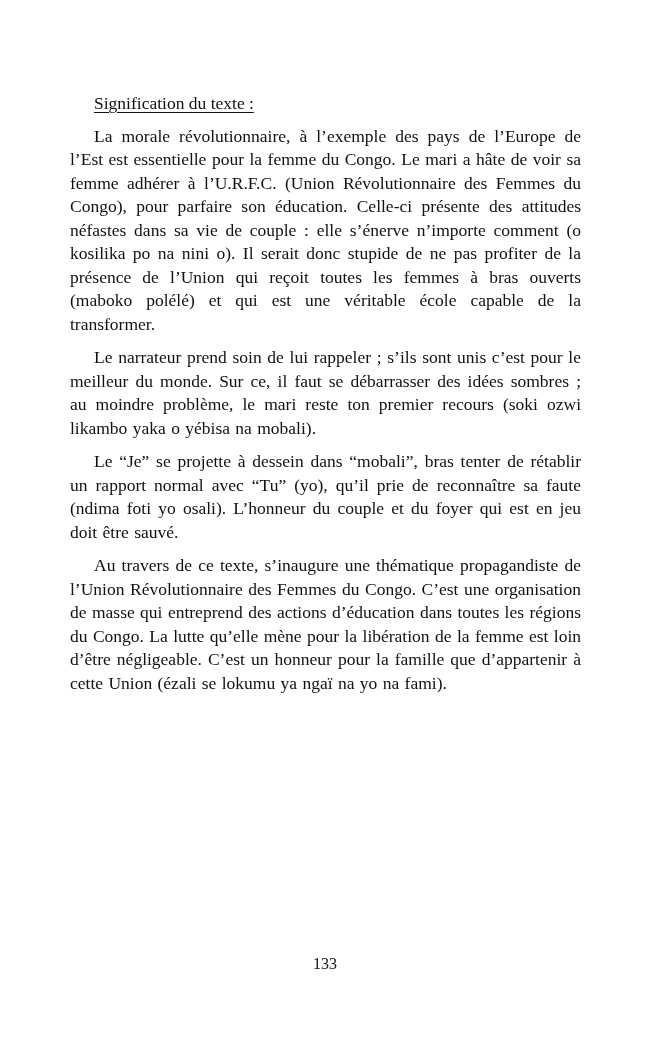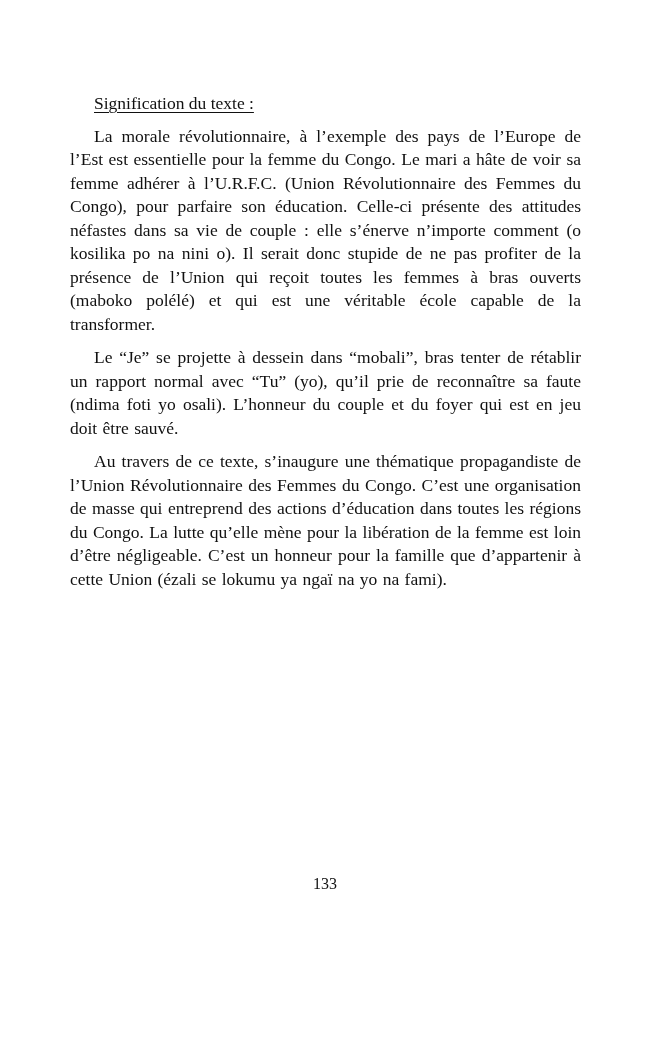--- a/index.html
+++ b/index.html
@@ -36,30 +36,31 @@
   .para {
     margin: 0 0 10px 0;
     text-align: justify;
     text-indent: 24px;
     word-spacing: 1px;
   }
   .page-number {
     position: absolute;
     left: 0;
     right: 0;
-    top: 872px;
+    top: 952px;
     text-align: center;
     font-size: 16px;
     color: #111111;
   }
 </style>
 </head>
 <body>
 
 <div class="page">
   <div class="text-block">
     <h2 class="heading">Signification du texte :</h2>
     <p class="para">La morale révolutionnaire, à l’exemple des pays de l’Europe de l’Est est essentielle pour la femme du Congo. Le mari a hâte de voir sa femme adhérer à l’U.R.F.C. (Union Révolutionnaire des Femmes du Congo), pour parfaire son éducation. Celle-ci présente des attitudes néfastes dans sa vie de couple : elle s’énerve n’importe comment (o kosilika po na nini o). Il serait donc stupide de ne pas profiter de la présence de l’Union qui reçoit toutes les femmes à bras ouverts (maboko polélé) et qui est une véritable école capable de la transformer.</p>
+    <p class="para">Le narrateur prend soin de lui rappeler ; s’ils sont unis c’est pour le meilleur du monde. Sur ce, il faut se débarrasser des idées sombres ; au moindre problème, le mari reste ton premier recours (soki ozwi likambo yaka o yébisa na mobali).</p>
     <p class="para">Le “Je” se projette à dessein dans “mobali”, bras tenter de rétablir un rapport normal avec “Tu” (yo), qu’il prie de reconnaître sa faute (ndima foti yo osali). L’honneur du couple et du foyer qui est en jeu doit être sauvé.</p>
     <p class="para">Au travers de ce texte, s’inaugure une thématique propagandiste de l’Union Révolutionnaire des Femmes du Congo. C’est une organisation de masse qui entreprend des actions d’éducation dans toutes les régions du Congo. La lutte qu’elle mène pour la libération de la femme est loin d’être négligeable. C’est un honneur pour la famille que d’appartenir à cette Union (ézali se lokumu ya ngaï na yo na fami).</p>
   </div>
   <div class="page-number">133</div>
 </div>
 
 </body></html>

